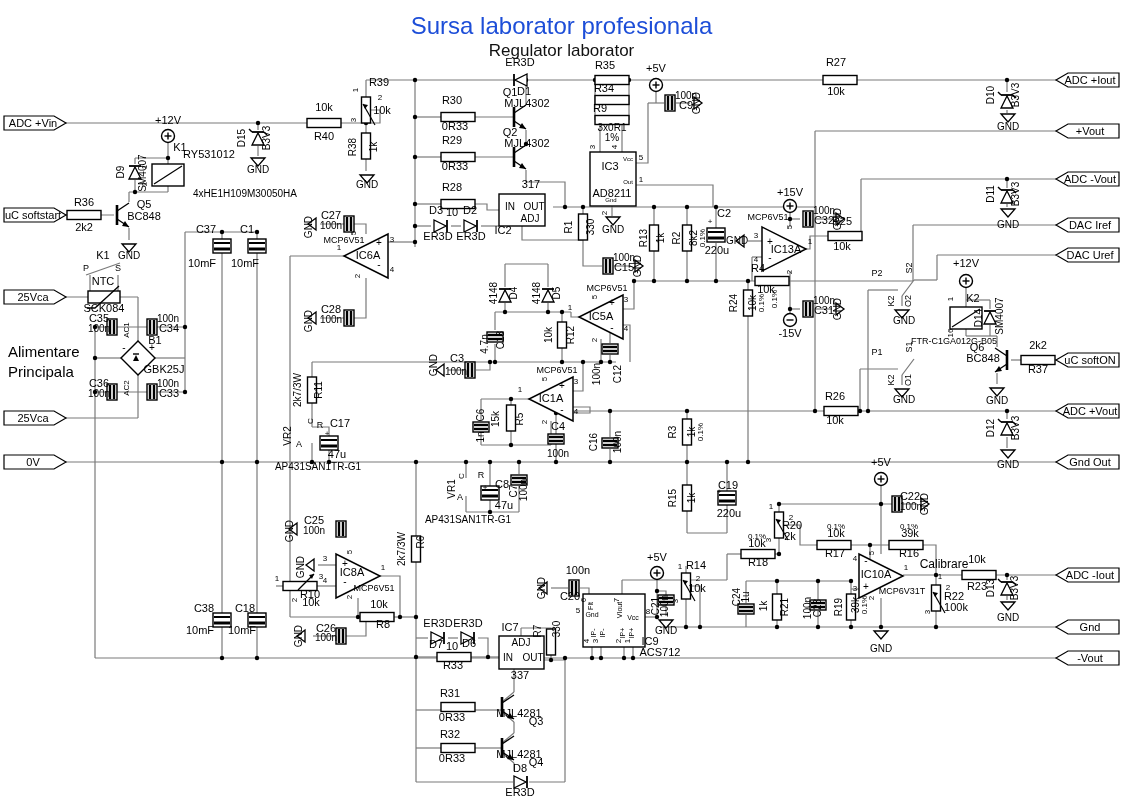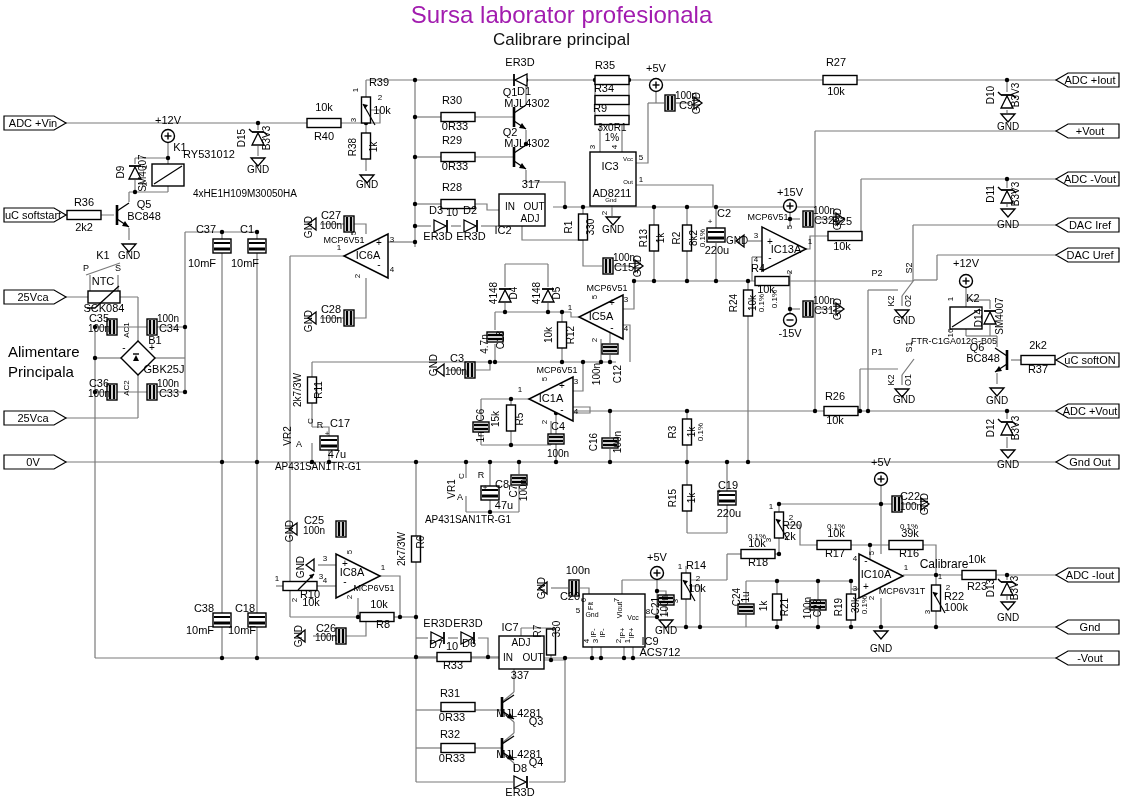--- a/index.html
+++ b/index.html
@@ -1,29 +1,29 @@
 <!DOCTYPE html>
 <html><head>
 <meta charset="utf-8">
 <style>
   html,body{margin:0;padding:0;background:#fff;width:1123px;height:800px;overflow:hidden;}
   #page{position:relative;width:1123px;height:800px;background:#fff;font-family:"Liberation Sans",sans-serif;}
   #titles{position:absolute;top:0;left:0;width:100%;text-align:center;z-index:5;pointer-events:none;}
-  #main-title{font-size:24px;color:#a21caf;line-height:1.2;margin-top:1px;}
+  #main-title{font-size:24px;color:#1d4ed8;line-height:1.2;margin-top:12px;}
   #sub-title{font-size:17px;color:#111;}
   svg{position:absolute;top:0;left:0;}
   text{fill:#000;}
 </style>
 </head>
 <body>
 
 <div id="page">
   <div id="titles">
     <div id="main-title">Sursa laborator profesionala</div>
-    <div id="sub-title">Calibrare principal</div>
+    <div id="sub-title">Regulator laborator</div>
   </div>
   <svg id="schematic" width="1123" height="800" viewBox="0 0 1123 800" xmlns="http://www.w3.org/2000/svg">
       <path d="M366,80 L1056,80" fill="none" stroke="#7a7a7a" stroke-width="1.2"></path>
       <path d="M63,123 L366,123" fill="none" stroke="#7a7a7a" stroke-width="1.2"></path>
       <path d="M63,215 L114,215" fill="none" stroke="#7a7a7a" stroke-width="1.2"></path>
       <path d="M63,297 L138,297" fill="none" stroke="#7a7a7a" stroke-width="1.2"></path>
       <path d="M63,418 L138,418" fill="none" stroke="#7a7a7a" stroke-width="1.2"></path>
       <path d="M63,462 L1056,462" fill="none" stroke="#7a7a7a" stroke-width="1.2"></path>
       <path d="M95,658 L1056,658" fill="none" stroke="#7a7a7a" stroke-width="1.2"></path>
       <path d="M553,207 L815,207" fill="none" stroke="#7a7a7a" stroke-width="1.2"></path>

